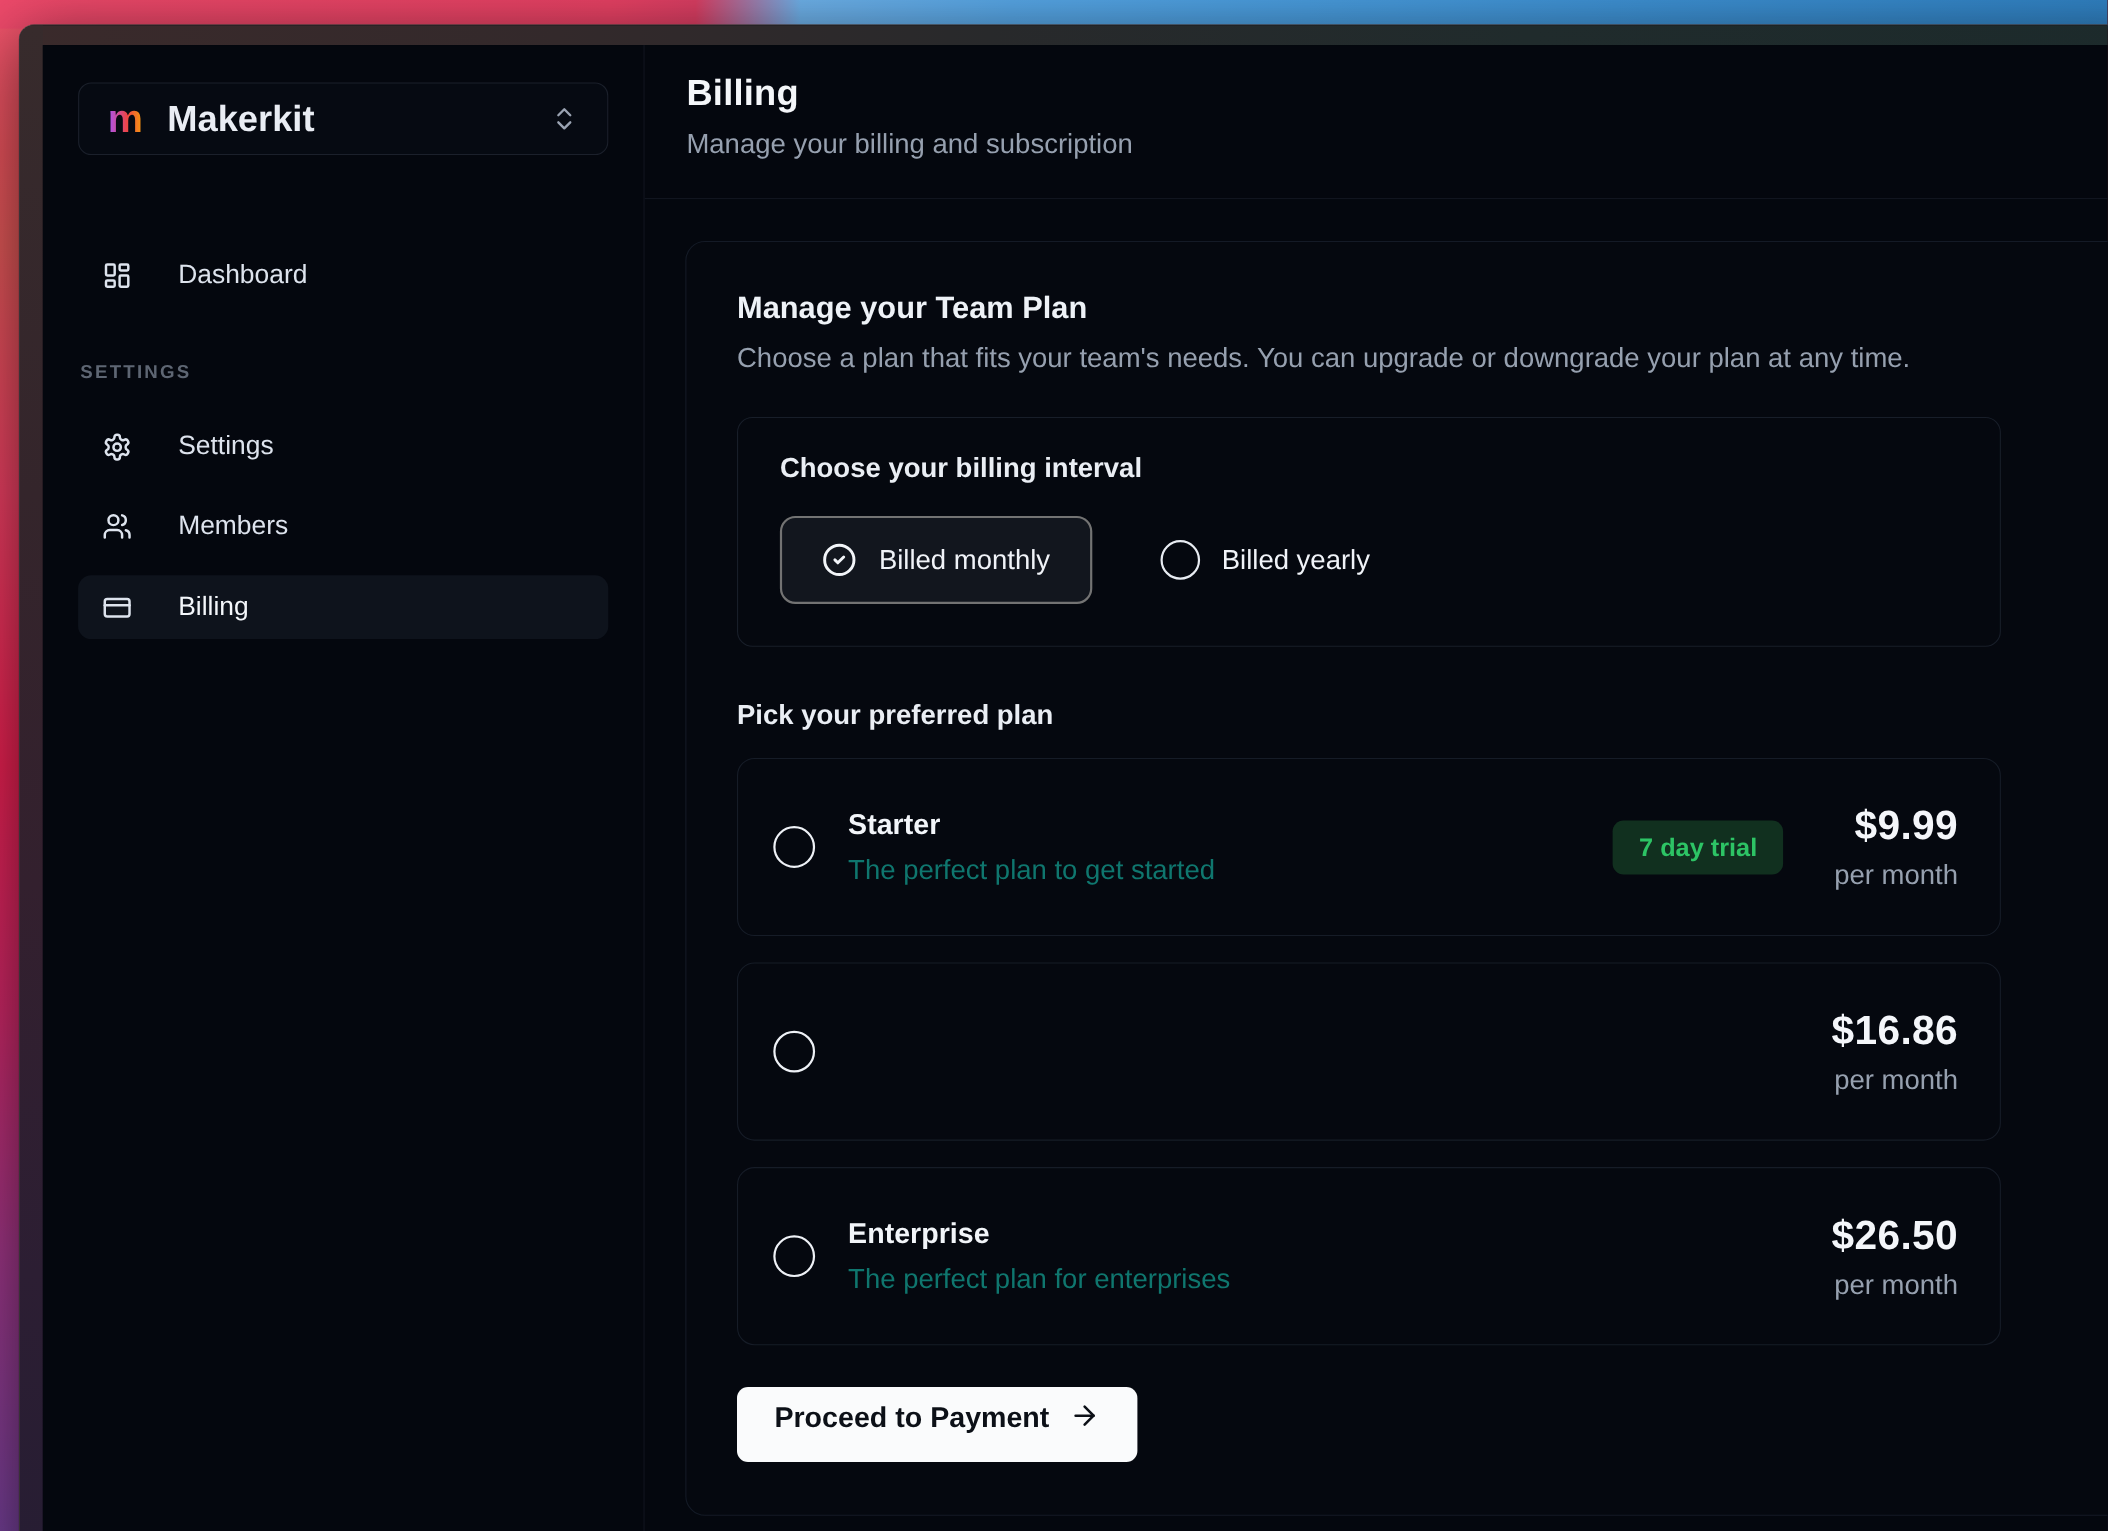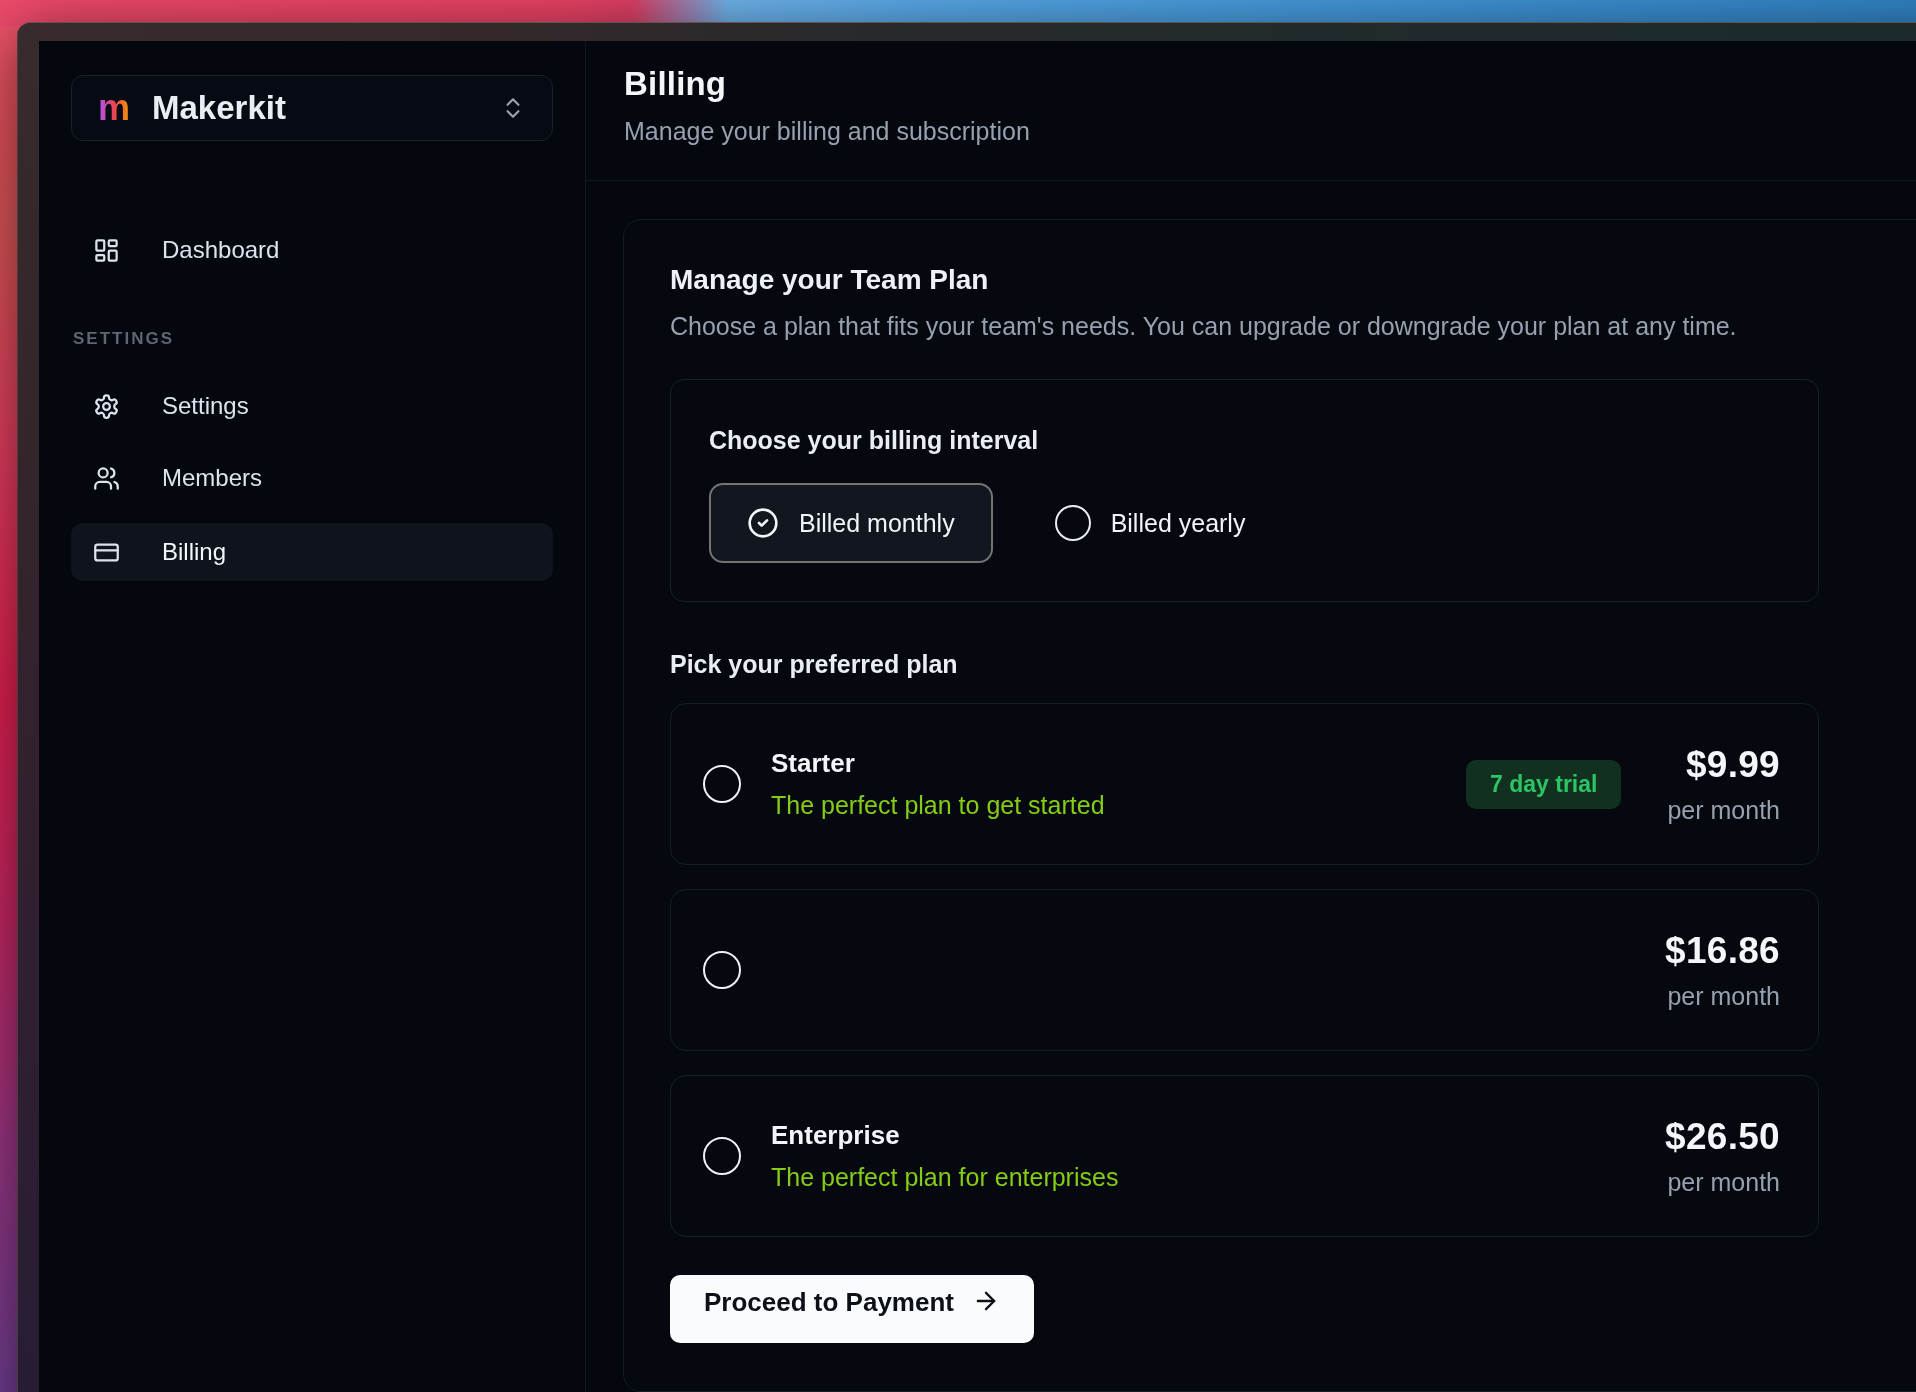--- a/index.html
+++ b/index.html
@@ -58,41 +58,41 @@
   .page-title { font-size:33px; font-weight:700; color:#f4f6f9; letter-spacing:.2px; }
   .page-subtitle { margin-top:14px; font-size:25px; color:#96a0af; }
 
   .card { margin:38px 0 0 37px; width:1600px; background:#05080f;
     border:1px solid #141a26; border-radius:18px; padding:44px 46px 48px 46px; }
   .card-title { font-size:28px; font-weight:700; color:#eef2f7; }
   .card-desc { margin-top:16px; font-size:25px; color:#96a0af; }
 
   .interval-box { margin-top:38px; width:1149px; border:1px solid #181e29;
     border-radius:14px; padding:32px 38px 38px 38px; }
-  .interval-label { font-size:25px; font-weight:600; color:#eaeef4;margin-top:14px; }
+  .interval-label { font-size:25px; font-weight:600; color:#eaeef4; }
   .interval-options { margin-top:28px; display:flex; align-items:center; gap:62px; }
   .opt-selected { display:flex; align-items:center; gap:20px; height:80px;
     padding:0 36px; border:2px solid #737373; border-radius:14px;
     background:#12161e; cursor:pointer; }
   .opt-selected svg { color:#f2f5f9; }
   .opt-plain { display:flex; align-items:center; gap:20px; cursor:pointer; }
   .radio { width:36px; height:36px; border:2.5px solid #e8ecf2; border-radius:50%;
     flex:none; }
   .opt-label { font-size:25px; font-weight:500; color:#f0f3f8; }
 
   .plans-label { margin-top:48px; font-size:25px; font-weight:600; color:#eaeef4; }
 
   .plan-row { margin-top:24px; width:1149px; height:162px; border:1px solid #161c27;
     border-radius:16px; display:flex; align-items:center; gap:30px;
     padding:0 38px 0 32px; cursor:pointer; }
   .plan-radio { width:38px; height:38px; border:2.5px solid #eef1f6; border-radius:50%;
     flex:none; }
   .plan-info { display:flex; flex-direction:column; gap:12px; }
   .plan-name { font-size:26px; font-weight:700; color:#f2f5f9; }
-  .plan-desc { font-size:25px; color:#84cc16; }
+  .plan-desc { font-size:25px; color:#0f766e; }
   .plan-right { margin-left:auto; display:flex; align-items:center; gap:46px; }
   .trial-badge { background:#11301f; color:#2dc465; font-size:23px; font-weight:700;
     padding:11px 24px; border-radius:10px; }
   .price-block { display:flex; flex-direction:column; align-items:flex-end; gap:10px; }
   .price { font-size:37px; font-weight:800; color:#f4f6fa; letter-spacing:.3px; }
   .period { font-size:25px; color:#96a0af; }
 
   .proceed-btn { margin-top:38px; display:inline-flex; gap:18px;
     height:68px; padding:12px 34px; background:#fafbfc; color:#0c1017;
     border:none; border-radius:10px; font-family:"Liberation Sans",sans-serif;

